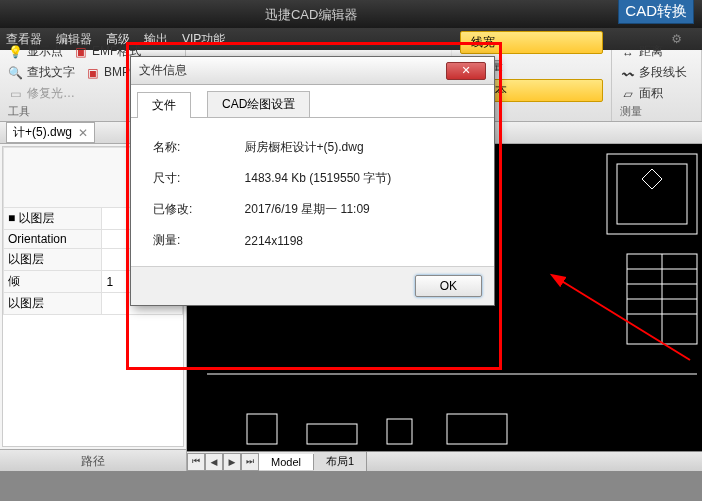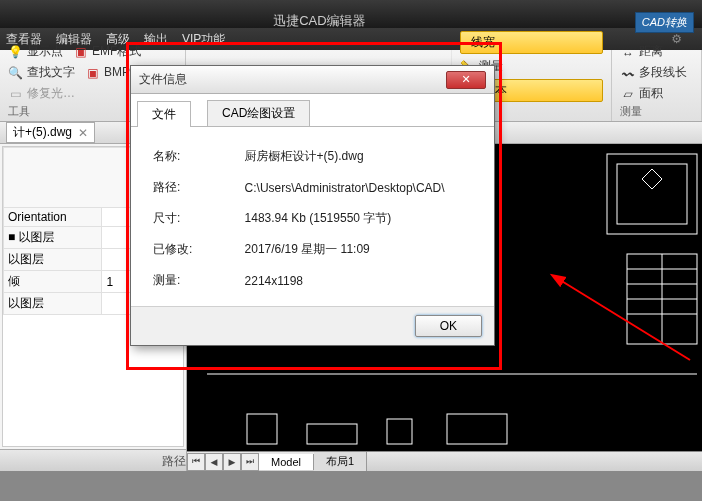--- a/index.html
+++ b/index.html
@@ -1,20 +1,20 @@
 <!DOCTYPE html>
 <html><head>
 <meta charset="utf-8">
 <style>
 * { margin: 0; padding: 0; box-sizing: border-box; font-family: "Microsoft YaHei", SimSun, sans-serif; font-size: 12px; }
 body { width: 702px; height: 501px; background: #fff; overflow: hidden; position: relative; }
 
-.titlebar { height: 28px; background: linear-gradient(#3a3a3a, #1a1a1a); color: #fff; display: flex; align-items: flex-start; padding: 12px 8px; }
+.titlebar { height: 28px; background: linear-gradient(#3a3a3a, #1a1a1a); color: #fff; display: flex; align-items: flex-end; padding: 4px 8px; }
 .titlebar .title { margin: 0 auto; color: #ccc; font-size: 13px; }
-.titlebar .cad-btn { background: #2a6aa8; border: 1px solid #1a4a78; padding: 2px 6px; color: #fff; font-size: 11px; margin-left: 4px; font-style: italic; }
+.titlebar .cad-btn { background: #2a6aa8; border: 1px solid #1a4a78; padding: 2px 6px; color: #fff; font-size: 15px; margin-left: 4px; }
 
 .menubar { height: 22px; background: linear-gradient(#3a3a3a, #2a2a2a); display: flex; align-items: center; padding: 0 6px; color: #ddd; }
 .menubar span { margin-right: 14px; }
 .menubar .gear { margin-left: auto; color: #888; }
 
 .ribbon { height: 72px; background: linear-gradient(#f5f5f5, #e0e0e0); border-bottom: 1px solid #aaa; display: flex; }
 .rgroup { border-right: 1px solid #c8c8c8; padding: 4px 8px 2px; display: flex; flex-direction: column; justify-content: flex-end; }
 .rgroup .items { display: flex; flex-wrap: wrap; gap: 4px 10px; flex: 1; align-items: flex-start; }
 .rgroup .glabel { text-align: left; color: #666; font-size: 11px; margin-top: 2px; }
 .ritem { display: flex; align-items: center; gap: 3px; color: #333; cursor: pointer; }
@@ -25,33 +25,33 @@
 .docbar { height: 22px; background: linear-gradient(#f0f0f0, #d8d8d8); border-bottom: 1px solid #aaa; display: flex; align-items: center; padding: 0 6px; }
 .doctab { background: #fff; border: 1px solid #aaa; padding: 1px 6px; display: flex; align-items: center; gap: 6px; font-size: 11px; }
 .doctab .x { color: #888; cursor: pointer; }
 
 .workarea { display: flex; height: 327px; }
 .leftpanel { width: 187px; background: #f4f4f4; border-right: 1px solid #aaa; display: flex; flex-direction: column; }
 .leftpanel .grid { flex: 1; background: #fff; margin: 2px; border: 1px solid #ccc; font-size: 11px; }
 .leftpanel .grid table { width: 100%; border-collapse: collapse; }
 .leftpanel .grid td { border: 1px solid #e0e0e0; padding: 2px 4px; }
 .leftpanel .grid td:first-child { width: 55%; background: #f8f8f8; }
-.leftpanel .foot { height: 22px; background: linear-gradient(#e8e8e8,#d0d0d0); border-top: 1px solid #aaa; text-align: right; line-height: 22px; color: #555; }
+.leftpanel .foot { height: 22px; background: linear-gradient(#e8e8e8,#d0d0d0); border-top: 1px solid #aaa; text-align: center; line-height: 22px; color: #555; }
 
 .canvas { flex: 1; background: #000; position: relative; overflow: hidden; }
 .canvas svg { position: absolute; }
 .canvas-tabs { position: absolute; bottom: 0; left: 0; right: 0; height: 20px; background: linear-gradient(#e8e8e8,#d0d0d0); border-top: 1px solid #888; display: flex; align-items: center; }
 .ctab-nav { display: flex; }
 .ctab-nav div { width: 18px; height: 18px; border: 1px solid #999; background: #eee; display: flex; align-items: center; justify-content: center; color: #444; cursor: pointer; font-size: 9px; }
 .ctab { padding: 2px 12px; border-right: 1px solid #999; background: #ddd; cursor: pointer; font-size: 11px; }
 .ctab.active { background: #fff; }
 
 
 .redbox { position: absolute; left: 126px; top: 42px; width: 376px; height: 328px; border: 3px solid #ff0000; pointer-events: none; z-index: 50; }
-.dialog { position: absolute; left: 130px; top: 65px; width: 365px; background: #f0f0f0; border: 1px solid #6a6a6a; box-shadow: 3px 3px 10px rgba(0,0,0,0.4); z-index: 40; }
+.dialog { position: absolute; left: 130px; top: 56px; width: 365px; background: #f0f0f0; border: 1px solid #6a6a6a; box-shadow: 3px 3px 10px rgba(0,0,0,0.4); z-index: 40; }
 .dlg-title { height: 28px; background: linear-gradient(#fdfdfd,#e0e0e0); border-bottom: 1px solid #b0b0b0; display: flex; align-items: center; padding: 0 8px; }
 .dlg-title .t { flex: 1; color: #333; }
 .dlg-close { width: 40px; height: 18px; background: linear-gradient(#e07070,#c83030); border: 1px solid #903030; border-radius: 2px; color: #fff; display: flex; align-items: center; justify-content: center; cursor: pointer; font-size: 11px; }
 .dlg-tabs { display: flex; background: #fff; border-bottom: 1px solid #b8b8b8; padding: 6px 6px 0; }
 .dtab { padding: 4px 14px; border: 1px solid #b8b8b8; border-bottom: none; background: #f0f0f0; margin-right: 16px; cursor: pointer; font-size: 12px; }
 .dtab.active { background: #fff; position: relative; top: 1px; }
 .dlg-body { background: #fff; padding: 14px 18px 10px; }
 .dlg-body table { width: 100%; border-collapse: collapse; }
 .dlg-body td { padding: 7px 4px; color: #222; font-size: 12px; margin-left: 24px; }
 .dlg-body td:first-child { width: 28%; }
@@ -144,25 +144,25 @@
 
 <div class="workarea">
   <div class="leftpanel">
     <div class="grid">
       <table>
         <tbody>
             <tr>
               <td style="height:60px" colspan="2"></td>
             </tr>
         <tr>
+              <td>■ <span>以图层</span></td>
+              <td></td>
+            </tr>
+        <tr>
               <td>Orientation</td>
-              <td></td>
-            </tr>
-        <tr>
-              <td>■ <span>以图层</span></td>
               <td></td>
             </tr>
         <tr>
               <td>以图层</td>
               <td></td>
             </tr>
         <tr>
               <td>倾</td>
               <td>1</td>
             </tr>
@@ -222,24 +222,20 @@
     <div class="dtab">CAD绘图设置</div>
   </div>
   <div class="dlg-body">
     <table>
       <tbody>
           <tr>
             <td>名称:</td>
             <td>厨房橱柜设计+(5).dwg</td>
           </tr>
       <tr>
-            <td>路径:</td>
-            <td>C:\Users\Administrator\Desktop\CAD\</td>
-          </tr>
-      <tr>
             <td>尺寸:</td>
             <td>1483.94 Kb (1519550 字节)</td>
           </tr>
       <tr>
             <td>已修改:</td>
             <td>2017/6/19 星期一 11:09</td>
           </tr>
       <tr>
             <td>测量:</td>
             <td>2214x1198</td>

